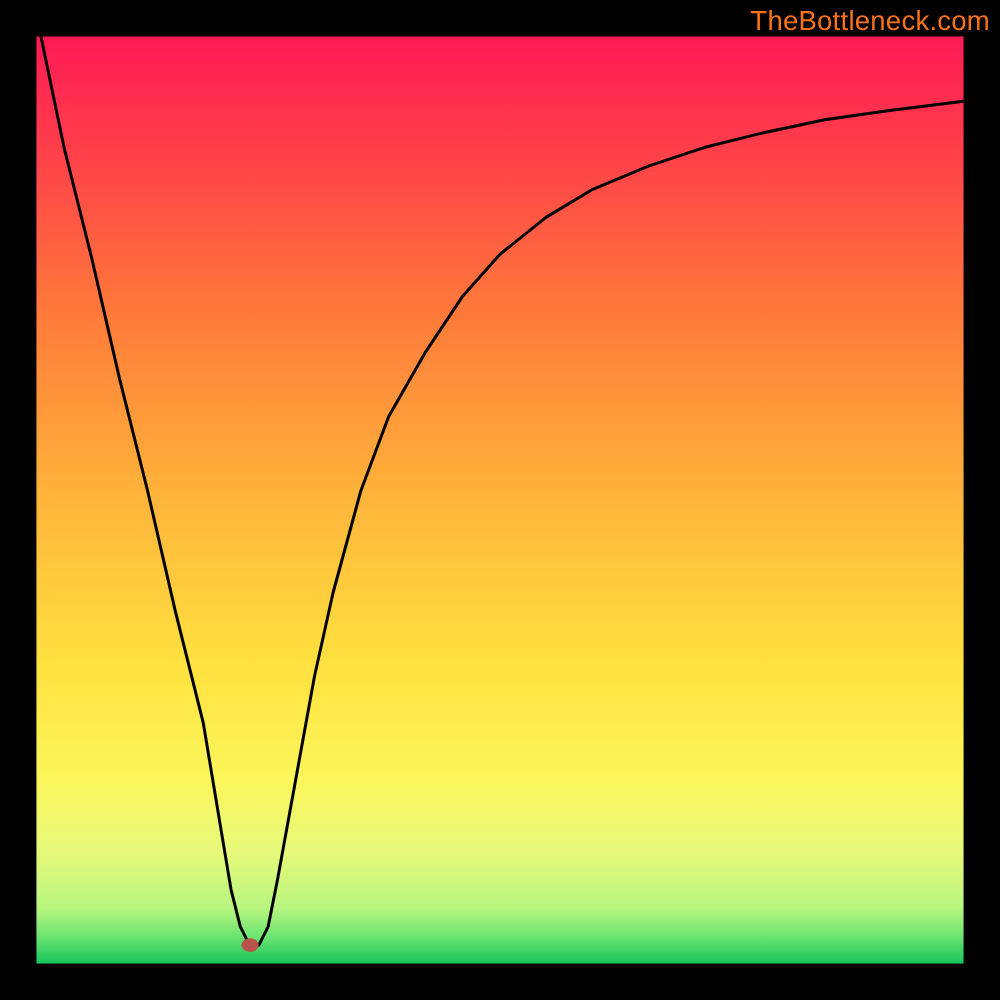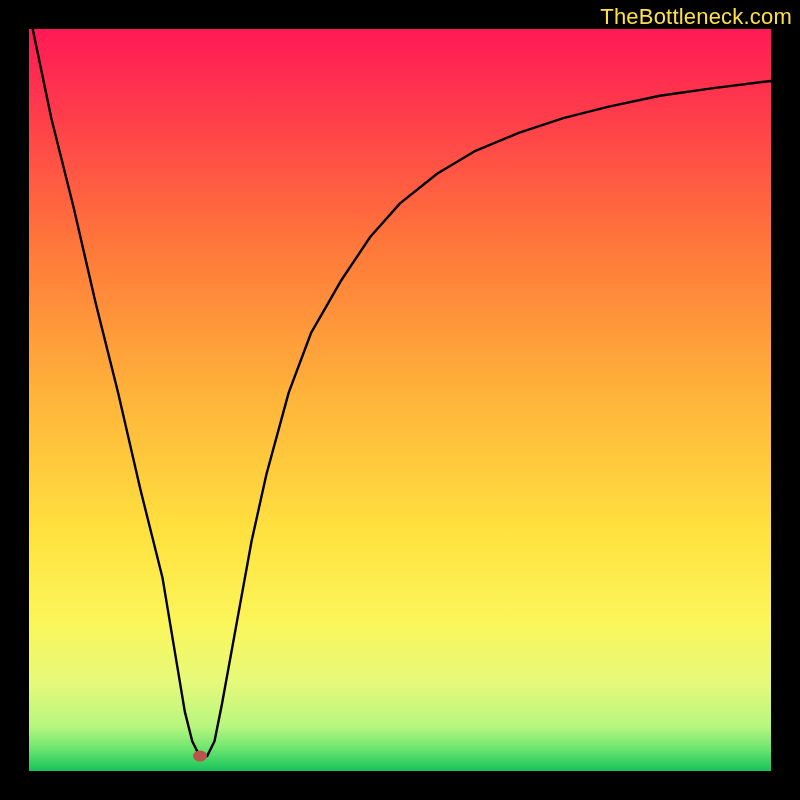--- a/index.html
+++ b/index.html
@@ -23,21 +23,21 @@
     position: absolute;
     left: 0;
     top: 0;
     width: 742px;
     height: 742px;
   }
   .watermark {
     position: absolute;
     top: 4px;
     right: 8px;
-    color: #fde047;
+    color: #f97316;
     font-size: 22px;
     font-weight: 500;
     letter-spacing: 0.2px;
     user-select: none;
   }
   .dot {
     position: absolute;
     width: 14px;
     height: 11px;
     border-radius: 50%;

